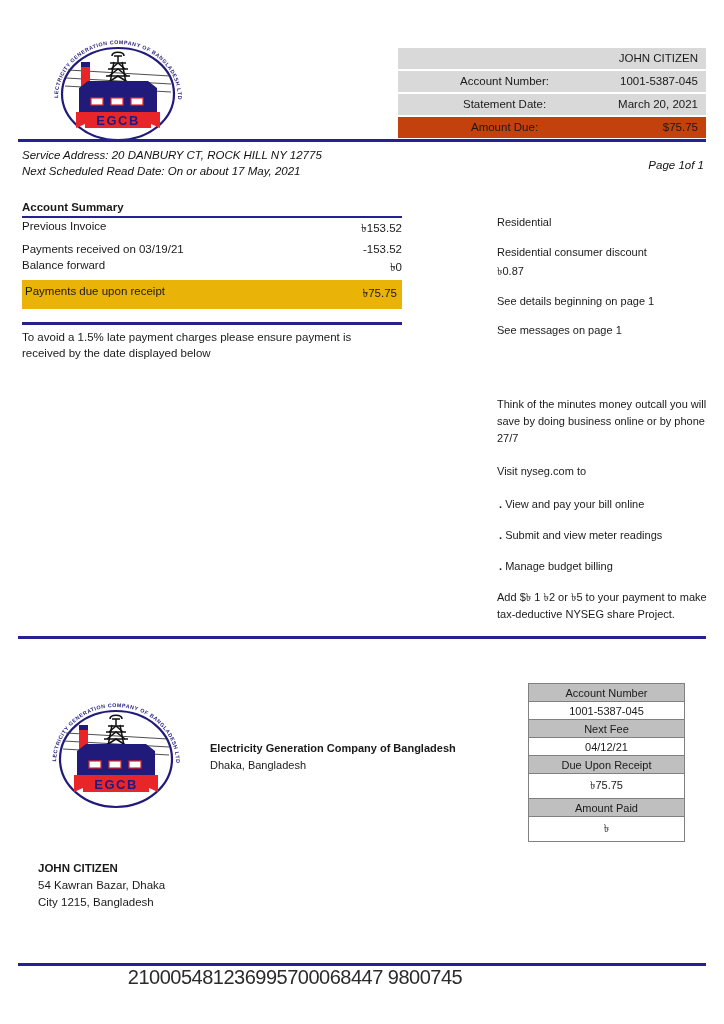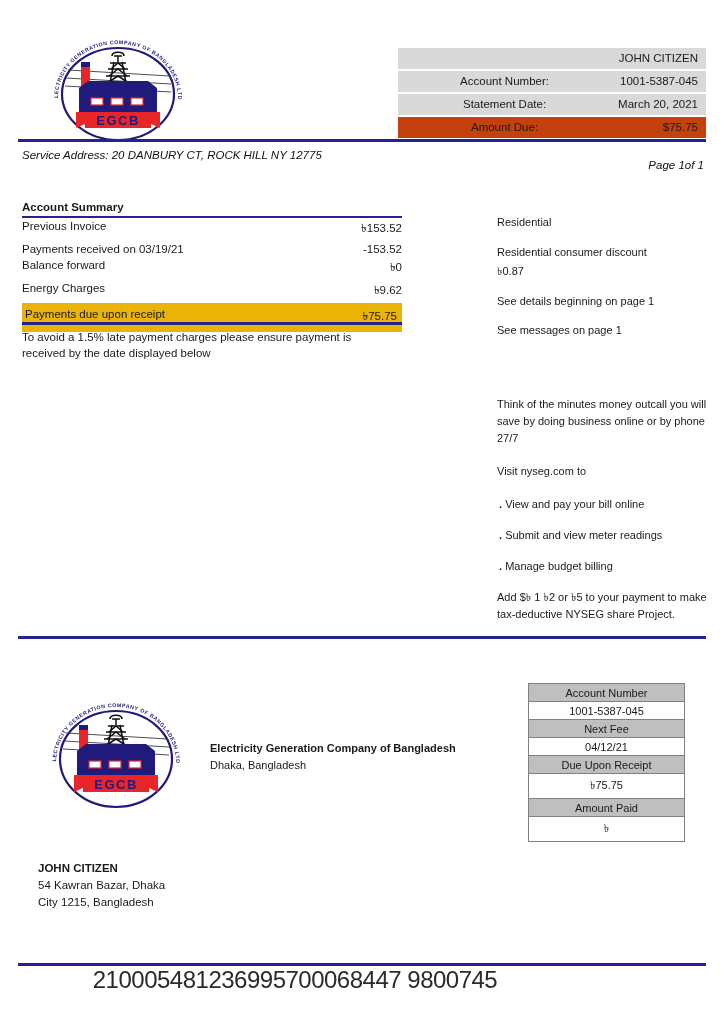--- a/index.html
+++ b/index.html
@@ -187,21 +187,21 @@
     line-height: 17px;
   }
   .customer .name { font-weight: bold; }
 
   .barcode-num {
     position: absolute;
     left: 0;
     top: 966px;
     width: 590px;
     text-align: center;
-    font-size: 24px;
+    font-size: 20px;
     letter-spacing: -0.5px;
     color: #2b2b2b;
     font-family: "Liberation Sans", sans-serif;
   }
 </style>
 </head>
 <body>
 
 <div class="page">
 
@@ -267,41 +267,38 @@
 
   <div class="rule rule-top"></div>
   <div class="rule rule-mid"></div>
   <div class="rule rule-bottom"></div>
 
   <div class="svc-block">
     <div class="svc-line">
       <span>Service Address: 20 DANBURY CT, ROCK HILL NY 12775</span>
       <span class="page-num">Page 1of 1</span>
     </div>
+    <div class="svc-line">Next Scheduled Read Date: On or about 17 May, 2021</div>
   </div>
 
   <div class="summary">
     <div class="summary-title">Account Summary</div>
     <table class="summary-table">
       <tbody>
         <tr>
           <td class="lbl">Previous Invoice</td>
           <td class="val">৳153.52</td>
         </tr>
         <tr>
           <td class="lbl">Payments received on 03/19/21</td>
           <td class="val">-153.52</td>
         </tr>
         <tr>
           <td class="lbl">Balance forward</td>
           <td class="val">৳0</td>
-        </tr>
-        <tr>
-          <td class="lbl">Energy Charges</td>
-          <td class="val">৳9.62</td>
         </tr>
         <tr class="hilite">
           <td class="lbl">Payments due upon receipt</td>
           <td class="val">৳75.75</td>
         </tr>
       </tbody>
     </table>
   </div>
   <div class="summary-bottom-rule"></div>
   <div class="summary-note">To avoid a 1.5% late payment charges please ensure payment is received by the date displayed below</div>

